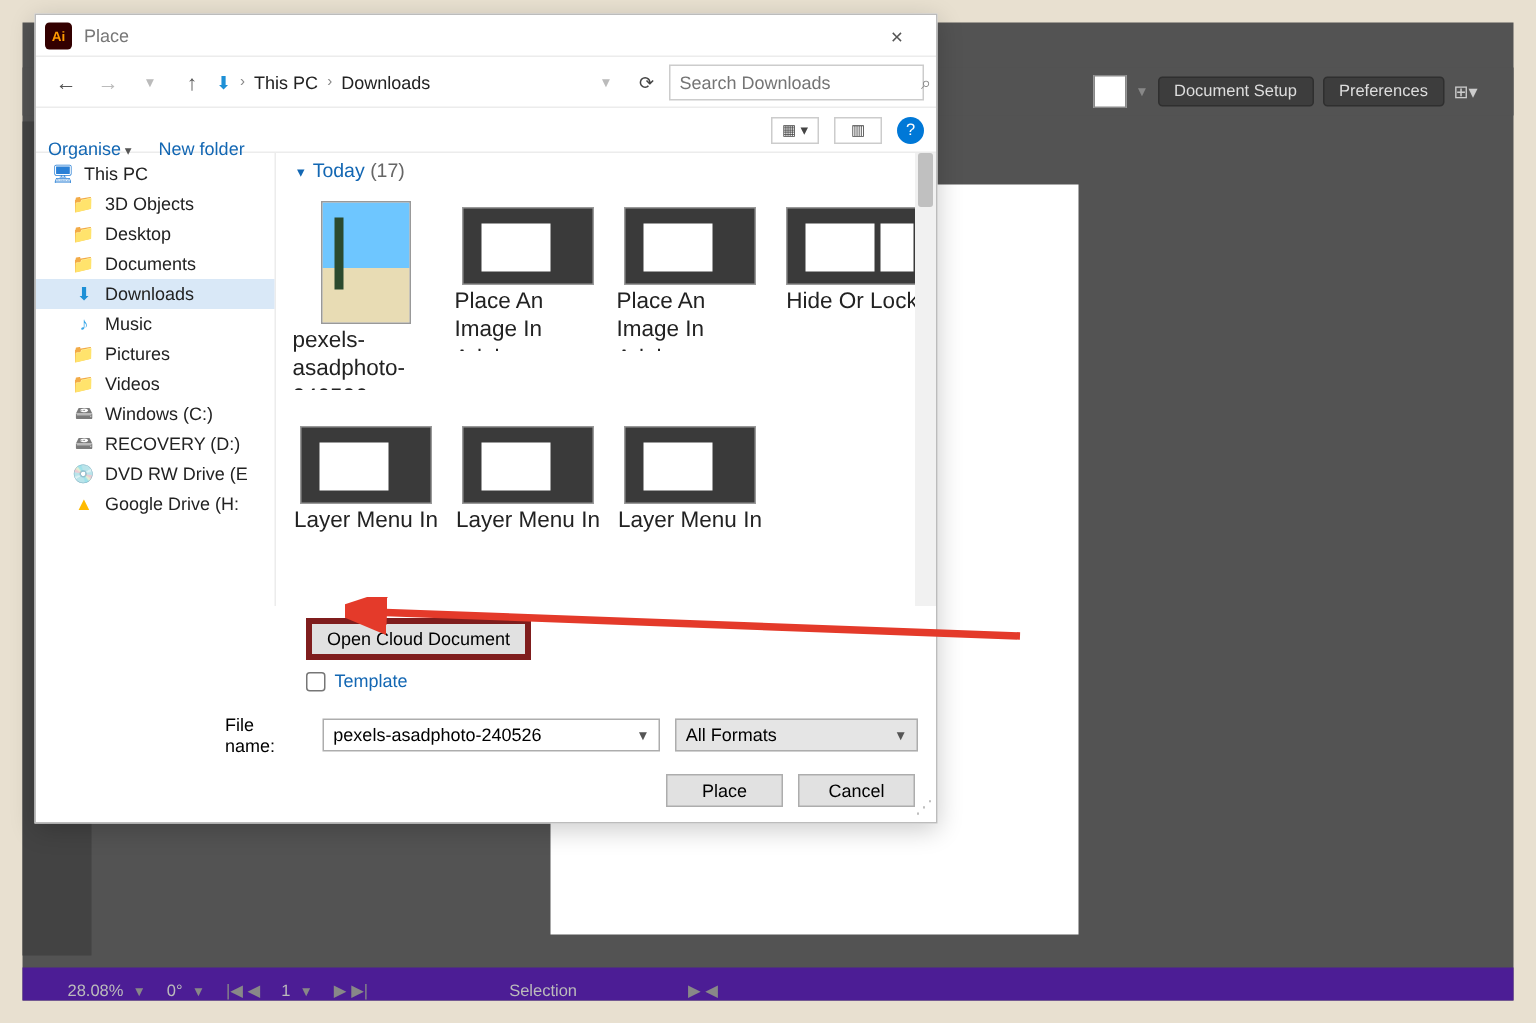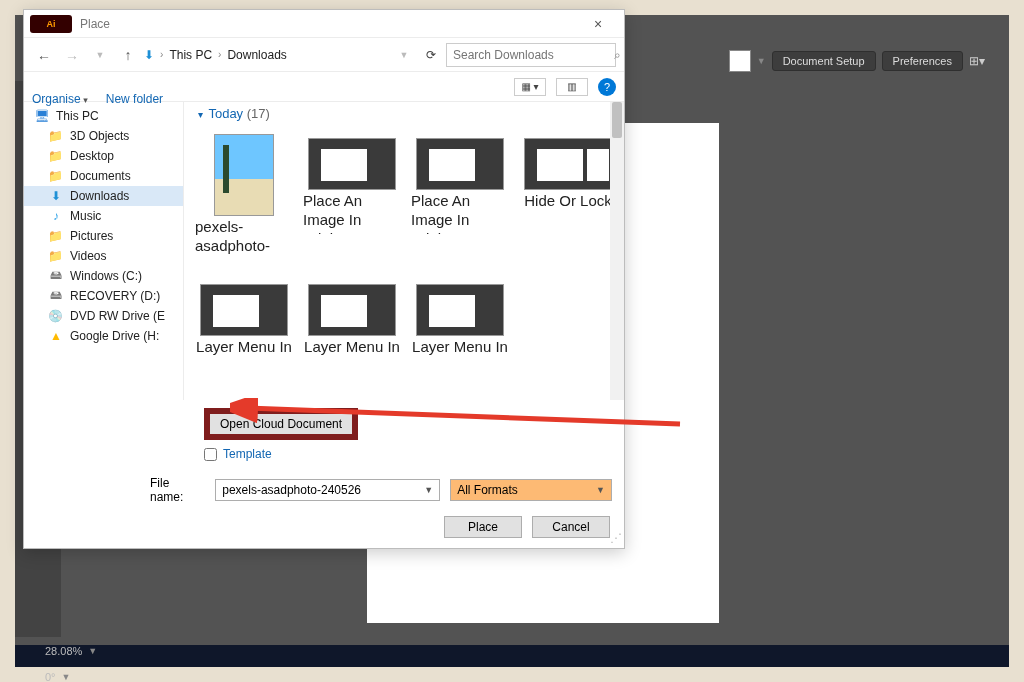--- a/index.html
+++ b/index.html
@@ -5,28 +5,28 @@
   * { box-sizing: border-box; margin: 0; padding: 0; }
   body { font-family: "Segoe UI", Tahoma, sans-serif; font-size: 12px; background: #e8e0d0; width: 1024px; height: 682px; overflow: hidden; position: relative; }
 
   
   .ai-bg { position: absolute; left: 15px; top: 15px; right: 15px; bottom: 15px; background: #535353; }
   .ai-toolbar { position: absolute; left: 0; top: 30px; right: 0; height: 32px; background: #535353; display: flex; align-items: center; justify-content: flex-end; gap: 6px; padding-right: 24px; }
   .ai-btn-dark { background: #3d3d3d; border: 1px solid #2f2f2f; color: #ddd; font-size: 11px; padding: 3px 10px; border-radius: 3px; }
   .ai-swatch { width: 22px; height: 22px; background: white; border: 1px solid #888; }
   .ai-canvas { position: absolute; left: 352px; top: 108px; width: 352px; height: 500px; background: #fff; }
   .ai-leftstrip { position: absolute; left: 0; top: 66px; bottom: 30px; width: 46px; background: #434343; }
-  .ai-statusbar { position: absolute; left: 0; right: 0; bottom: 0; height: 22px; background: #0f172a; color: #bbb; font-size: 11px; display: flex; align-items: flex-start; gap: 14px; padding-left: 30px; flex-direction: column; }
+  .ai-statusbar { position: absolute; left: 0; right: 0; bottom: 0; height: 22px; background: #4c1d95; color: #bbb; font-size: 11px; display: flex; align-items: flex-end; gap: 14px; padding-left: 30px; }
   .ai-status-item { display: flex; align-items: center; gap: 6px; }
   .ai-caret { font-size: 9px; color: #888; }
 
   
   .dialog { position: absolute; left: 23px; top: 9px; width: 602px; height: 540px; background: #fff; border: 1px solid #bcbcbc; box-shadow: 0 4px 16px rgba(0,0,0,0.2); display: flex; flex-direction: column; }
   .titlebar { height: 28px; display: flex; align-items: center; padding: 0 6px; gap: 8px; border-bottom: 1px solid #ececec; }
-  .ai-icon { width: 42px; height: 18px; background: #330000; color: #ff9a00; font-size: 9px; font-weight: bold; display: inline-flex; align-items: center; justify-content: center; border-radius: 3px; }
+  .ai-icon { width: 18px; height: 18px; background: #330000; color: #ff9a00; font-size: 9px; font-weight: bold; display: inline-flex; align-items: center; justify-content: center; border-radius: 3px; }
   .titlebar-title { color: #777; flex: 1; }
   .titlebar-close { width: 40px; text-align: center; color: #555; font-size: 14px; cursor: pointer; }
 
   .navbar { height: 34px; display: flex; align-items: center; gap: 4px; padding: 0 8px; border-bottom: 1px solid #ececec; }
   .nav-arrow { width: 24px; height: 24px; display: inline-flex; align-items: center; justify-content: center; color: #555; font-size: 14px; }
   .nav-arrow.disabled { color: #bbb; }
   .breadcrumb { display: flex; align-items: center; gap: 6px; font-size: 12px; color: #222; }
   .breadcrumb .sep { color: #888; font-size: 10px; }
   .bc-dlicon { color: #1e90d6; font-size: 12px; }
   .nav-spacer { flex: 1; }
@@ -71,31 +71,31 @@
   .thumb.screenshot { width: 88px; height: 52px; background: #3a3a3a; position: relative; }
   .thumb.screenshot::after { content:""; position:absolute; left:12px; top:10px; width:46px; height:32px; background:#fff; }
   .thumb.screenshot.variant2::before { content:""; position:absolute; left:62px; top:10px; width:22px; height:32px; background:#fff; }
   .file-label { font-size: 15px; color: #222; line-height: 1.25; max-height: 42px; overflow: hidden; }
   .file-item.first .thumb-wrap { height: 86px; }
 
   .scrollbar-v { position: absolute; right: 0; top: 0; bottom: 0; width: 14px; background: #f1f1f1; }
   .scrollbar-v .thumb-sb { position: absolute; left: 2px; right: 2px; top: 0; height: 36px; background: #c0c0c0; border-radius: 2px; }
 
   .options { padding: 8px 12px 4px 180px; }
-  .opt-btn { border: 6px solid #7f1d1d; background: #e1e1e1; padding: 3px 10px; font-size: 12px; margin-bottom: 4px; display: inline-block; }
+  .opt-btn { border: 4px solid #7f1d1d; background: #e1e1e1; padding: 3px 10px; font-size: 12px; margin-bottom: 4px; display: inline-block; }
   .opt-row { display: flex; align-items: center; gap: 6px; font-size: 12px; margin: 3px 0; }
   .opt-row input[type=checkbox] { width: 13px; height: 13px; }
   .opt-row .bluelabel { color: #1367b3; }
   .opt-row.disabled { color: #aaa; }
 
   .filename-row { display: flex; align-items: center; gap: 10px; padding: 8px 12px 6px 126px; }
   .filename-row label { font-size: 12px; }
   .combo { border: 1px solid #adadad; height: 22px; display: flex; align-items: center; justify-content: space-between; padding: 0 6px; font-size: 12px; background: #fff; }
   .combo.fname { width: 228px; }
-  .combo.formats { width: 164px; background: #fdba74; }
+  .combo.formats { width: 164px; background: #e5e5e5; }
   .combo .arr { font-size: 9px; color: #555; }
 
   .buttons-row { display: flex; justify-content: flex-end; gap: 10px; padding: 6px 14px 10px; }
   .dlg-btn { border: 1px solid #adadad; background: #e1e1e1; width: 78px; height: 22px; font-size: 12px; }
 
   .resize-grip { position: absolute; right: 2px; bottom: 2px; width: 12px; height: 12px; color: #bbb; font-size: 12px; line-height: 8px; }
 
   
   .arrow-overlay { position: absolute; pointer-events: none; }
 </style>

